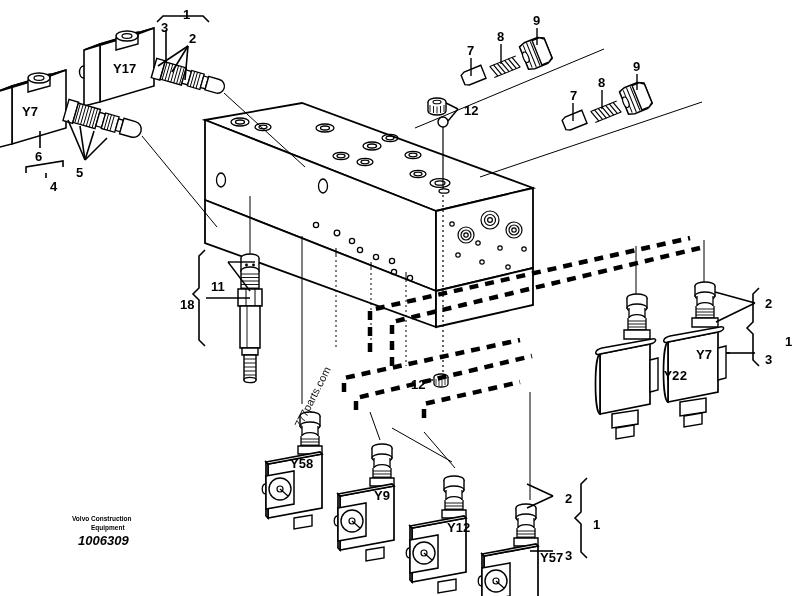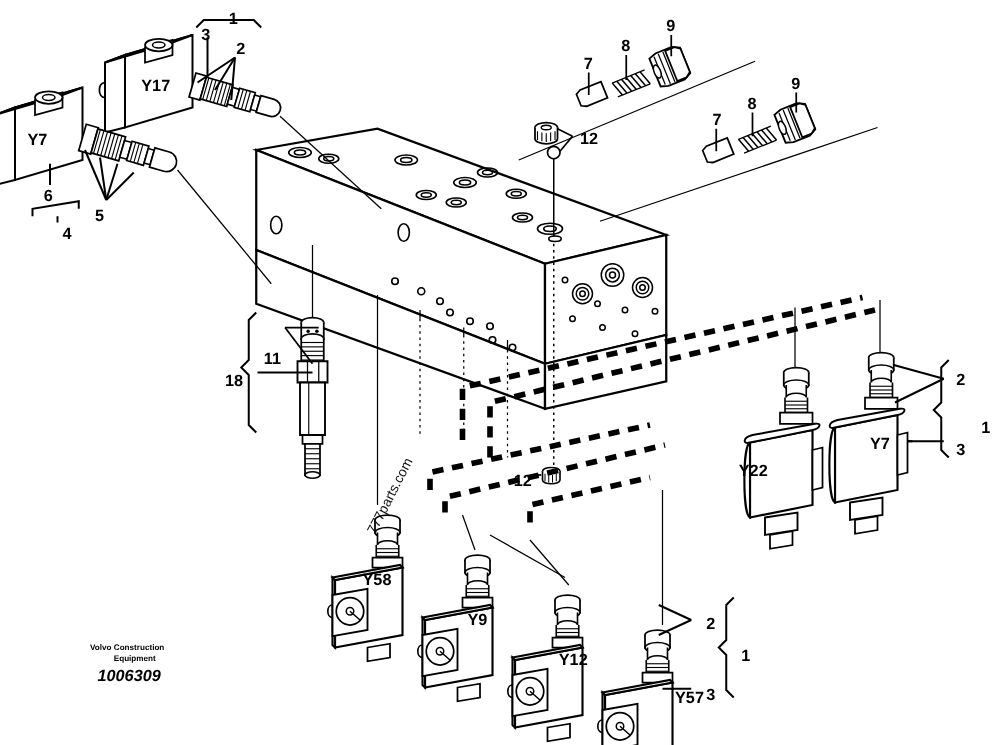--- a/index.html
+++ b/index.html
@@ -555,21 +555,21 @@
       <div class="lbl num" style="left: 765px; top: 297px;">2</div>
       <div class="lbl num" style="left: 785px; top: 335px;">1</div>
       <div class="lbl num" style="left: 765px; top: 353px;">3</div>
       <div class="lbl num" style="left: 565px; top: 492px;">2</div>
       <div class="lbl num" style="left: 593px; top: 518px;">1</div>
       <div class="lbl num" style="left: 565px; top: 549px;">3</div>
     </div>
   <div id="codes-layer">
       <div class="lbl code" style="left: 113px; top: 62px;">Y17</div>
       <div class="lbl code" style="left: 22px; top: 105px;">Y7</div>
-      <div class="lbl code" style="left: 591px; top: 370px;">Y22</div>
+      <div class="lbl code" style="left: 664px; top: 370px; font-family: Liberation Mono, monospace;">Y22</div>
       <div class="lbl code" style="left: 696px; top: 348px;">Y7</div>
       <div class="lbl code" style="left: 290px; top: 457px;">Y58</div>
       <div class="lbl code" style="left: 374px; top: 489px;">Y9</div>
       <div class="lbl code" style="left: 447px; top: 521px;">Y12</div>
       <div class="lbl code" style="left: 540px; top: 551px;">Y57</div>
     </div>
 
   <div class="wm" id="watermark" style="left:292px;top:424px;">777parts.com</div>
 
   <div class="footer-brand" style="left:72px;top:515px;">Volvo Construction</div>

